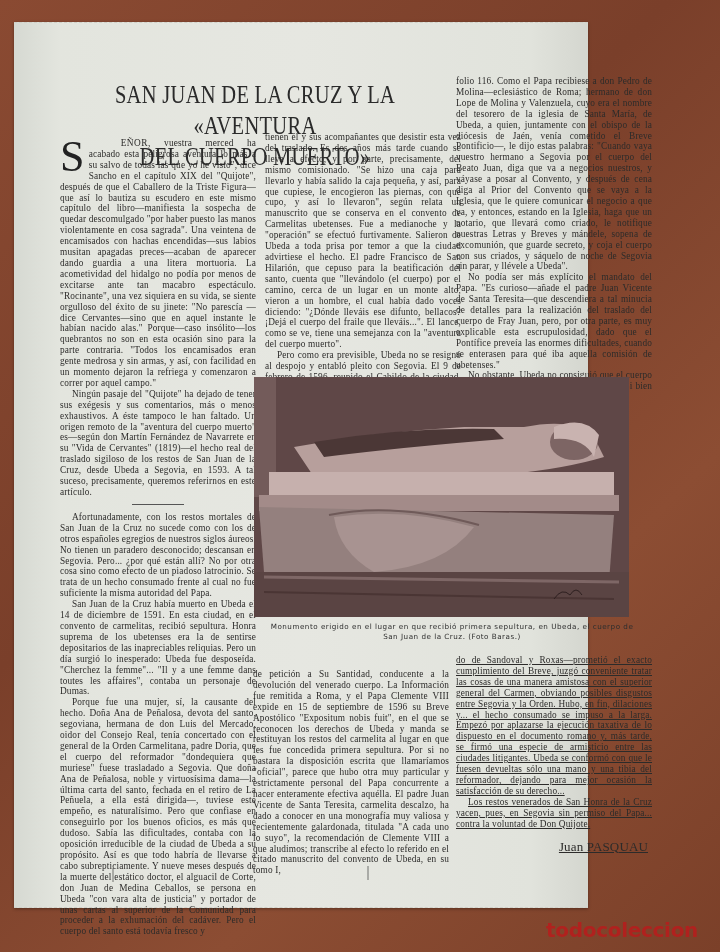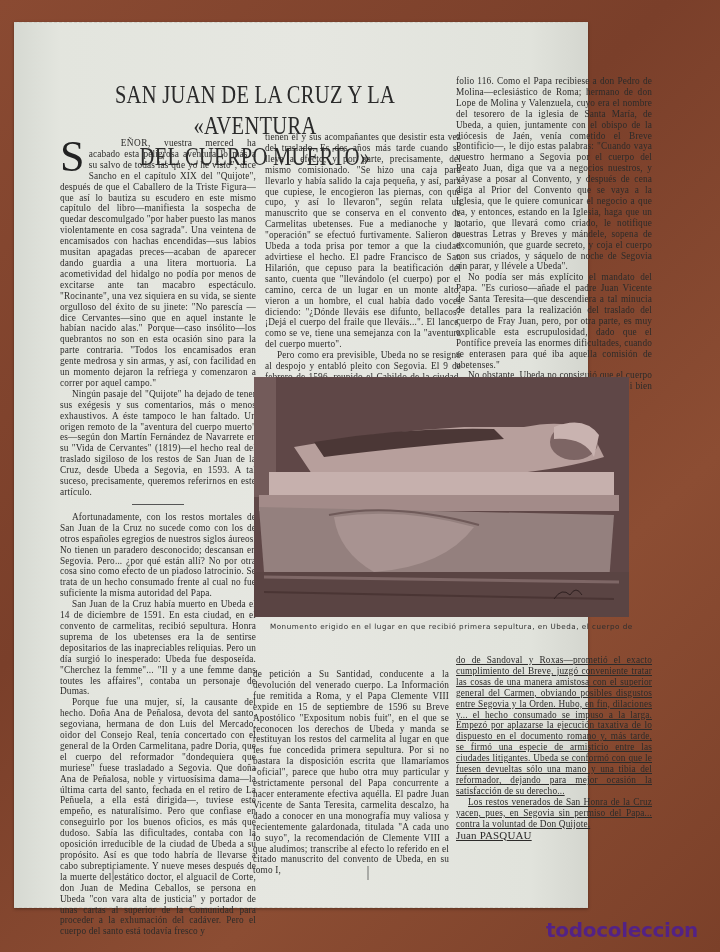--- a/index.html
+++ b/index.html
@@ -32,35 +32,35 @@
   .col2 { left: 265px; top: 132px; width: 196px; }
   .col3 { left: 456px; top: 76px; width: 196px; }
   .col2b { left: 253px; top: 669px; width: 196px; }
   .col3b { left: 456px; top: 655px; width: 196px; text-decoration: underline; }
   .dropcap {
     float: left; font-size: 44px; line-height: 34px; margin: 2px 4px 0 0;
     font-family: "Liberation Serif", serif; color: #222;
   }
   .sc { font-variant: small-caps; letter-spacing: 0.5px; margin-left: 32px; }
   .rule { width: 52px; height: 1px; background: #555; margin: 6px auto 7px; }
-  .signature { margin-top: 0; padding-right: 4px; font-size: 11px; }
+  .signature { text-align: right; margin-top: 12px; padding-right: 4px; font-size: 13px; }
   .photo {
     position: absolute; left: 254px; top: 377px; width: 375px; height: 240px;
     background: linear-gradient(180deg, #5e4646 0%, #6d5352 45%, #7d6362 65%, #5b4443 100%);
     overflow: hidden;
   }
   .photo svg { position: absolute; left: 0; top: 0; }
   .caption {
-    position: absolute; left: 270px; top: 622px; width: 380px;
-    color: #2e2e2e;
+    position: absolute; left: 262px; top: 622px; width: 380px;
+    text-align: center; color: #2e2e2e;
     font-family: "DejaVu Sans", sans-serif; font-size: 7.2px; line-height: 10px; letter-spacing: 0.5px;
   }
   .watermark {
     position: absolute; left: 546px; top: 918px;
-    color: #4c1d95; font-family: "DejaVu Sans", sans-serif; font-weight: bold;
+    color: #b91c1c; font-family: "DejaVu Sans", sans-serif; font-weight: bold;
     font-size: 20px; letter-spacing: -0.3px; opacity: 0.85;
   }
   .crease { position: absolute; background: rgba(60,60,60,0.35); width: 2px; }
 </style>
 </head>
 <body>
 
 <div class="page">
   <div class="title">
     <div>SAN JUAN DE LA CRUZ Y LA «AVENTURA</div>
@@ -107,20 +107,21 @@
 
     <rect x="0" y="195" width="375" height="45" fill="#5a4443"></rect>
     <path d="M10 200 L365 205" stroke="#7e6766" stroke-width="3"></path>
     <path d="M10 215 L360 222" stroke="#4a3534" stroke-width="2"></path>
     <path d="M300 222 q8 -12 16 -4 q6 -10 12 0" stroke="#2e2020" stroke-width="1" fill="none"></path>
   </svg>
 </div>
 
 <div class="caption">
   <div>Monumento erigido en el lugar en que recibió primera sepultura, en Ubeda, el cuerpo de</div>
+  <div>San Juan de la Cruz. (Foto Baras.)</div>
 </div>
 
 <div class="col col2b">
   <p class="first">de petición a Su Santidad, conducente a la devolución del venerado cuerpo. La Información fue remitida a Roma, y el Papa Clemente VIII expide en 15 de septiembre de 1596 su Breve Apostólico "Expositum nobis fuit", en el que se reconocen los derechos de Ubeda y manda se restituyan los restos del carmelita al lugar en que les fue concedida primera sepultura. Por si no bastara la disposición escrita que llamaríamos "oficial", parece que hubo otra muy particular y estrictamente personal del Papa concurrente a hacer enteramente efectiva aquélla. El padre Juan Vicente de Santa Teresita, carmelita descalzo, ha dado a conocer en una monografía muy valiosa y recientemente galardonada, titulada "A cada uno lo suyo", la recomendación de Clemente VIII a que aludimos; transcribe al efecto lo referido en el citado manuscrito del convento de Ubeda, en su tomo I,</p>
 </div>
 
 <div class="col col3b">
   <p class="first">do de Sandoval y Roxas—prometió el exacto cumplimiento del Breve, juzgó conveniente tratar las cosas de una manera amistosa con el superior general del Carmen, obviando posibles disgustos entre Segovia y la Orden. Hubo, en fin, dilaciones y... el hecho consumado se impuso a la larga. Empezó por aplazarse la ejecución taxativa de lo dispuesto en el documento romano y, más tarde, se firmó una especie de armisticio entre las ciudades litigantes. Ubeda se conformó con que le fuesen devueltas sólo una mano y una tibia del reformador, dejando para mejor ocasión la satisfacción de su derecho...</p>
   <p>Los restos venerados de San Honra de la Cruz yacen, pues, en Segovia sin permiso del Papa... contra la voluntad de Don Quijote.</p>
   <div class="signature">Juan PASQUAU</div>

